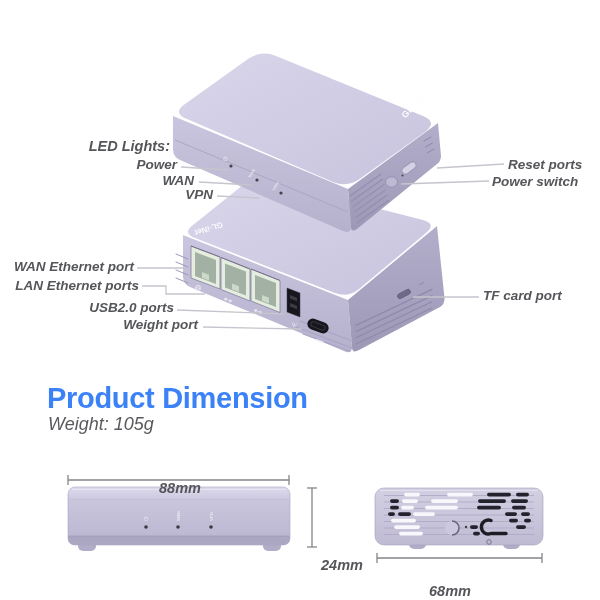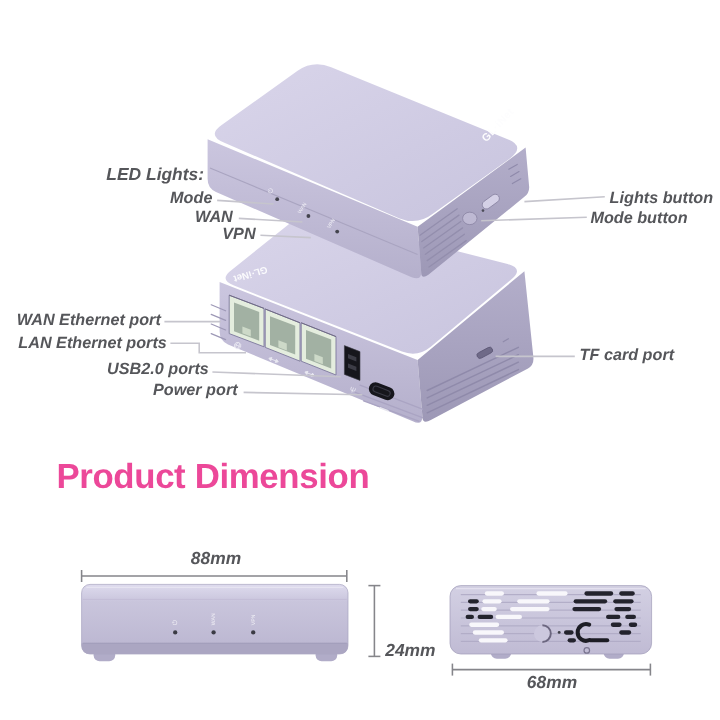--- a/index.html
+++ b/index.html
@@ -2,24 +2,24 @@
 <html><head>
 <meta charset="utf-8">
 <style>
   html,body{margin:0;padding:0;background:#fff;}
   #stage{position:relative;width:600px;height:600px;background:#fff;overflow:hidden;
          font-family:"Liberation Sans",sans-serif;}
   #art{position:absolute;left:0;top:0;}
   .callout{position:absolute;font-style:italic;font-weight:bold;font-size:13.5px;
            color:#55565a;white-space:nowrap;line-height:1;text-align:right;}
   .dimlab{position:absolute;font-style:italic;font-weight:bold;font-size:14.5px;
-          color:#55565a;white-space:nowrap;line-height:1;}
+          color:#55565a;white-space:nowrap;line-height:1;margin-top:22px;}
   .center{text-align:center;}
   #title{position:absolute;left:47px;top:384px;font-weight:bold;font-size:29px;
-         letter-spacing:-0.3px;color:#ec4899;line-height:1;}
+         letter-spacing:-0.3px;color:#3b82f6;line-height:1;}
   #weight{position:absolute;left:48px;top:415px;font-style:italic;font-size:18px;
           color:#5a5a5e;line-height:1.1;}
 </style>
 </head>
 <body>
 
 <div id="stage">
 
 <svg id="art" width="600" height="600" viewBox="0 0 600 600">
   <defs>
@@ -258,29 +258,30 @@
     </g>
     <g>
       <path d="M377,558 H542"></path>
           <path d="M377,553 V563"></path>
           <path d="M542,553 V563"></path>
     </g>
   </g>
 </svg>
 
 <div class="callout" style="right:430px;top:139px;font-size:14.5px">LED Lights:</div>
-<div class="callout" style="right:423px;top:158px">Mode</div>
+<div class="callout" style="right:423px;top:158px">Power</div>
 <div class="callout" style="right:406px;top:174px">WAN</div>
 <div class="callout" style="right:387px;top:188px">VPN</div>
-<div class="callout" style="left:508px;top:158px">Lights button</div>
-<div class="callout" style="left:492px;top:175px">Mode button</div>
+<div class="callout" style="left:508px;top:158px">Reset ports</div>
+<div class="callout" style="left:492px;top:175px">Power switch</div>
 <div class="callout" style="right:466px;top:260px">WAN Ethernet port</div>
 <div class="callout" style="right:461px;top:279px">LAN Ethernet ports</div>
 <div class="callout" style="right:426px;top:301px">USB2.0 ports</div>
-<div class="callout" style="right:402px;top:318px">Power port</div>
+<div class="callout" style="right:402px;top:318px">Weight port</div>
 <div class="callout" style="left:483px;top:289px">TF card port</div>
 
 <div id="title">Product Dimension</div>
+<div id="weight">Weight: 105g</div>
 <div class="dimlab center" style="left:150px;top:459px;width:60px">88mm</div>
 <div class="dimlab" style="left:321px;top:536px">24mm</div>
-<div class="dimlab center" style="left:430px;top:562px;width:60px">68mm</div>
+<div class="dimlab center" style="left:420px;top:562px;width:60px">68mm</div>
 
 </div>
 
 </body></html>

